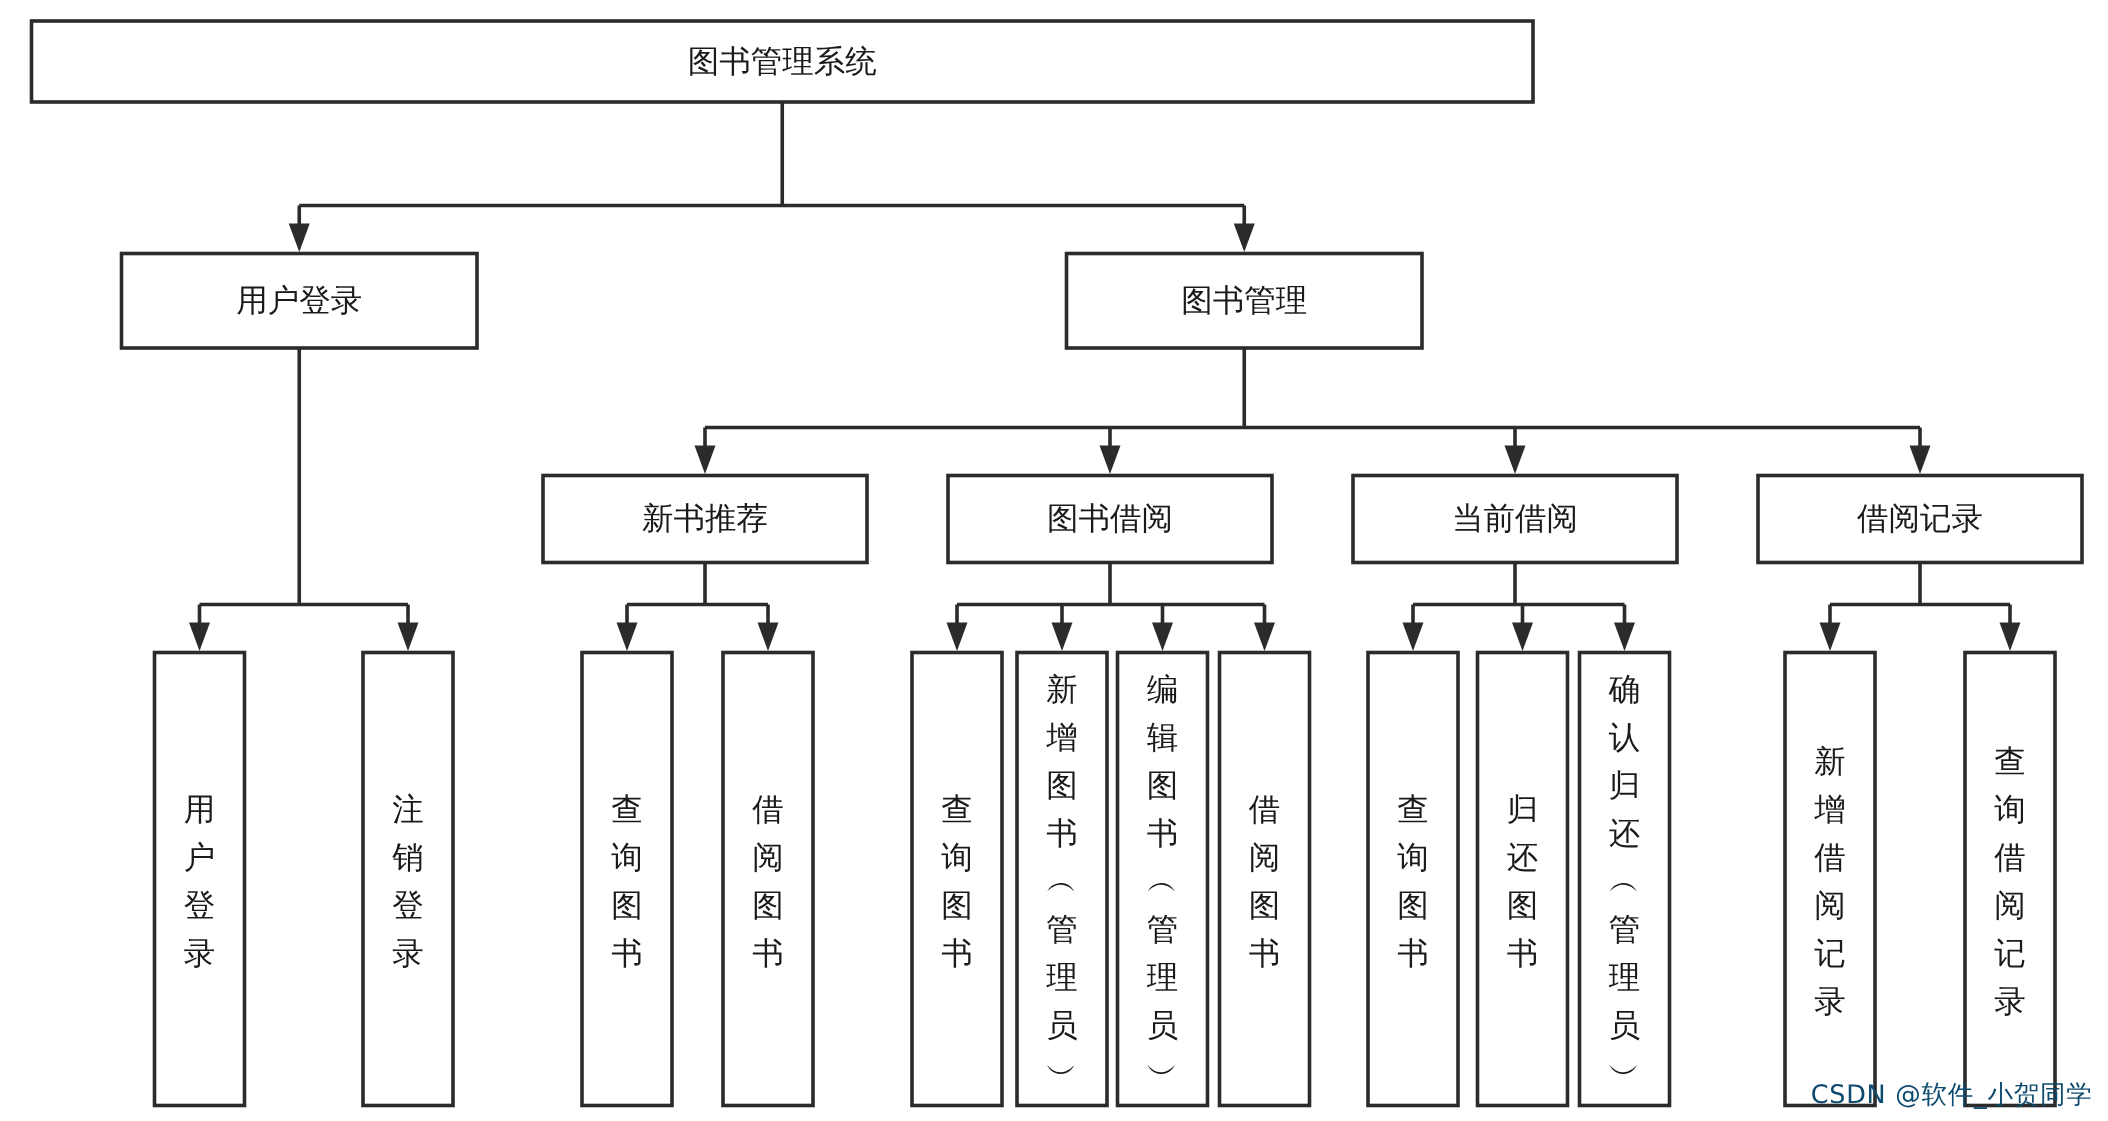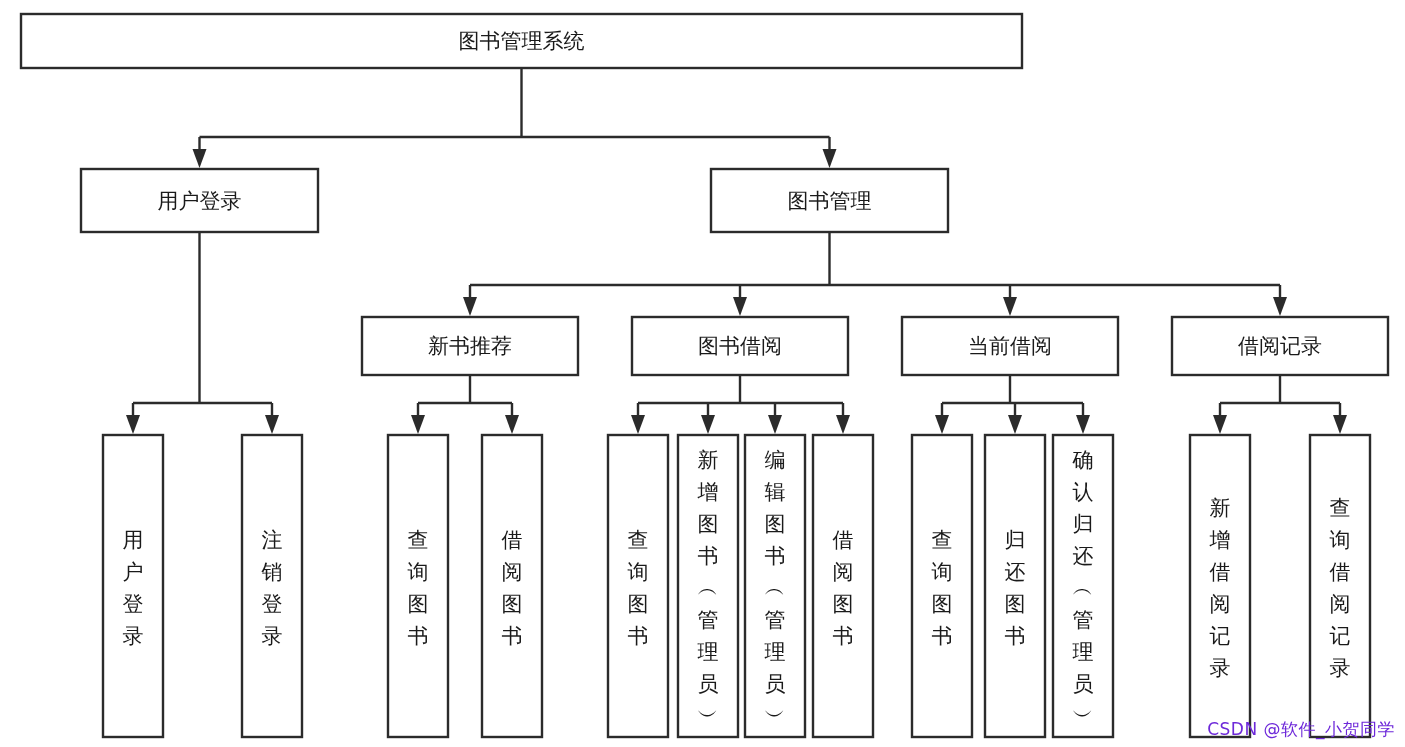--- a/index.html
+++ b/index.html
@@ -47,21 +47,21 @@
   .arrow-head {
     fill: #2b2b2b;
     stroke: none;
   }
   .watermark {
     position: absolute;
     right: 10px;
     bottom: 6px;
     font-family: "DejaVu Sans", "Liberation Sans", sans-serif;
     font-size: 17px;
-    color: #6d28d9;
+    color: #0c4a6e;
     white-space: nowrap;
     letter-spacing: 0.5px;
   }
 </style>
 </head>
 <body>
 
 <div id="diagram-root">
   <svg id="diagram-svg" width="1405" height="747" viewBox="0 0 1405 747" xmlns="http://www.w3.org/2000/svg">
       <g>

